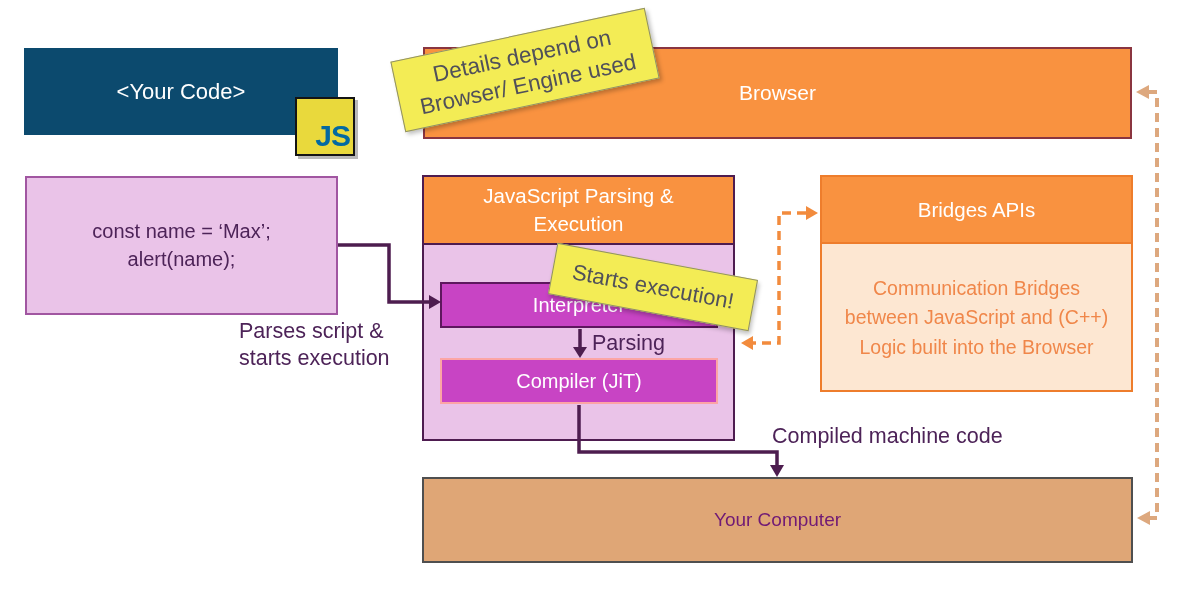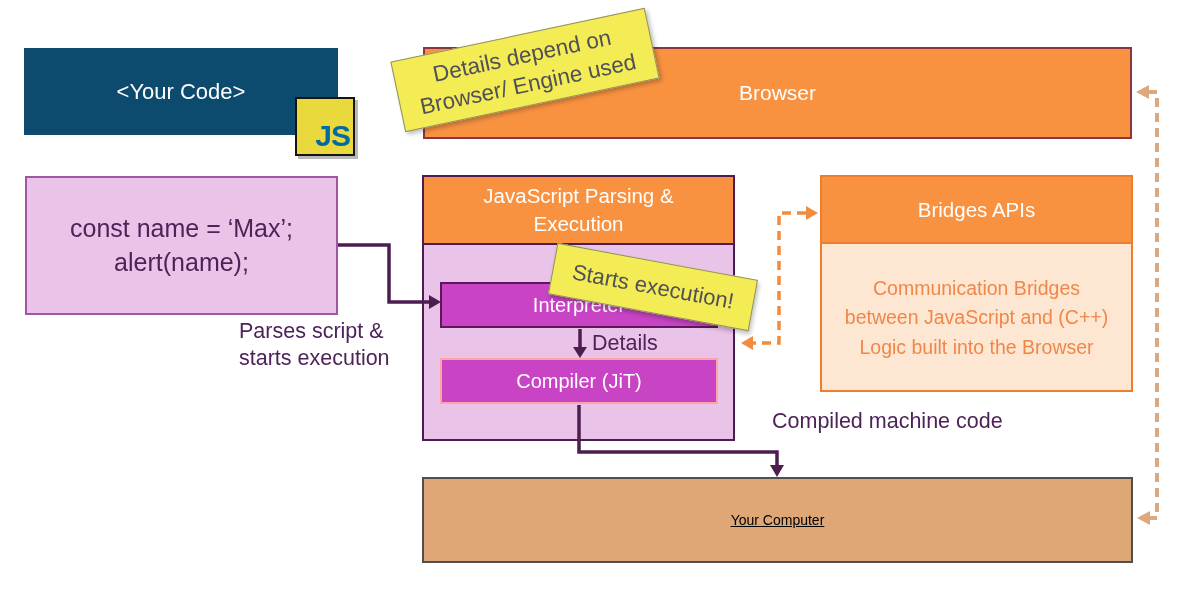--- a/index.html
+++ b/index.html
@@ -23,21 +23,21 @@
   }
   .browser-box{
     left:423px;top:47px;width:709px;height:92px;background:#f99240;
     border:2px solid #8a3540;display:flex;align-items:center;justify-content:center;
     color:#fff;font-size:21px;z-index:1;
   }
   .code-box{
     left:25px;top:176px;width:313px;height:139px;background:#eac3e8;
     border:2px solid #a156a1;z-index:1;
     display:flex;flex-direction:column;align-items:center;justify-content:center;gap:5px;
-    color:#4d2358;font-size:25px;
+    color:#4d2358;font-size:20px;
   }
   .engine{
     left:422px;top:175px;width:313px;height:266px;background:#eac3e8;
     border:2px solid #4e1c50;z-index:1;
   }
   .engine-header{
     position:absolute;left:0;top:0;width:100%;height:68px;background:#f99240;
     border-bottom:2px solid #4e1c50;display:flex;align-items:center;justify-content:center;
     color:#fff;font-size:20.5px;text-align:center;line-height:1.35;padding:0 28px;box-sizing:border-box;
   }
@@ -62,29 +62,29 @@
     color:#fff;font-size:20.5px;box-sizing:border-box;
   }
   .apis-body{
     position:absolute;left:0;top:67px;width:100%;height:148px;
     display:flex;align-items:center;justify-content:center;
     color:#f0874a;font-size:19.5px;text-align:center;line-height:1.5;padding:16px 14px;box-sizing:border-box;
   }
   .your-computer{
     left:422px;top:477px;width:711px;height:86px;background:#dfa676;
     border:2px solid #4f4f4f;display:flex;align-items:center;justify-content:center;
-    color:#000000;font-size:14px;z-index:1;text-decoration:underline;
+    color:#701a75;font-size:19px;z-index:1;
   }
 
   
   .parses-label{
     left:239px;top:318px;color:#4d2358;font-size:21.5px;line-height:27px;z-index:2;
   }
   .compiled-label{
-    left:772px;top:409px;color:#4d2358;font-size:21.5px;z-index:2;
+    left:772px;top:424px;color:#4d2358;font-size:21.5px;z-index:2;
   }
 
   
   .note{
     background:#f3ec55;border:1px solid #8f8f6a;box-shadow:2px 3px 4px rgba(0,0,0,0.25);
     display:flex;flex-direction:column;align-items:center;justify-content:center;
     color:#50505a;z-index:4;text-align:center;
   }
   .details-note{
     left:395px;top:34px;width:260px;height:72px;transform:rotate(-12deg);
@@ -124,21 +124,21 @@
     <div class="engine-header">
       <span>JavaScript Parsing &amp; Execution</span>
     </div>
   </div>
   <div class="abs interpreter">
     <span>Interpreter</span>
   </div>
   <div class="abs compiler">
     <span>Compiler (JiT)</span>
   </div>
-  <div class="abs bytecode-label">Details</div>
+  <div class="abs bytecode-label">Parsing</div>
 
   <div class="abs browser-apis">
     <div class="apis-header">
       <span>Bridges APIs</span>
     </div>
     <div class="apis-body">
       <span>Communication Bridges between JavaScript and (C++) Logic built into the Browser</span>
     </div>
   </div>
 

